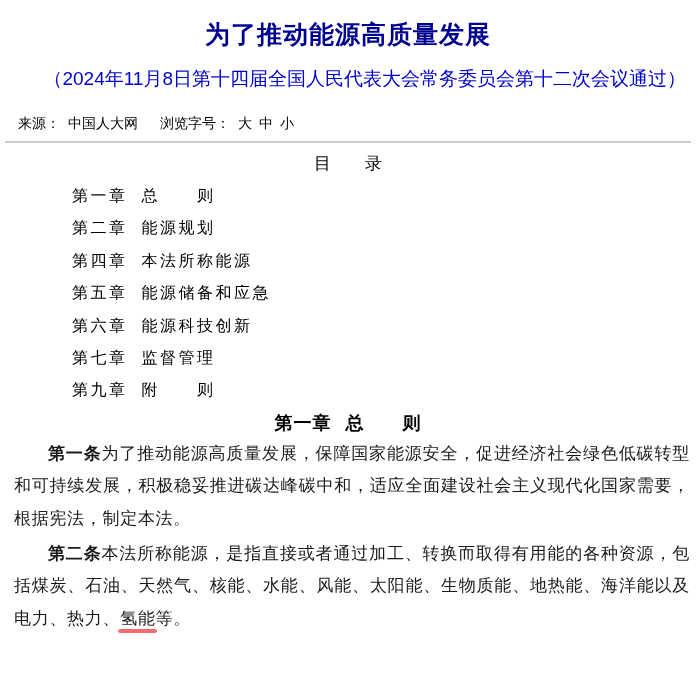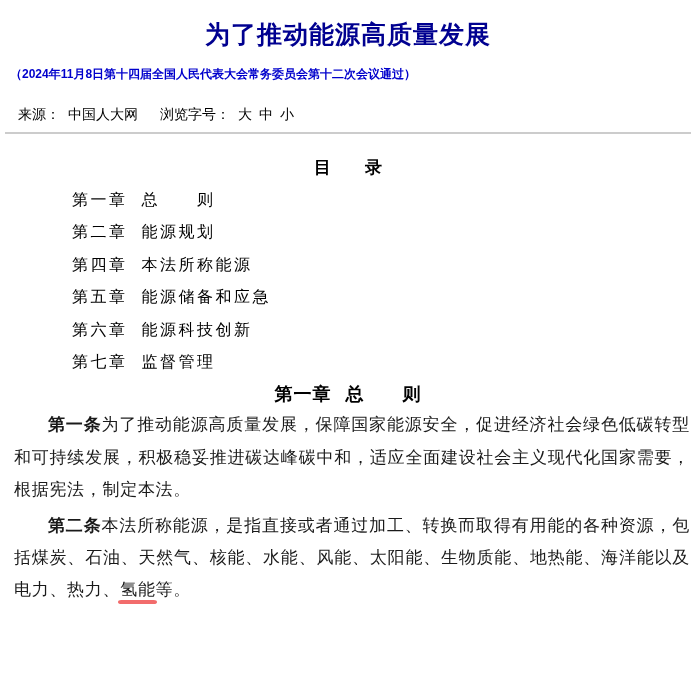--- a/index.html
+++ b/index.html
@@ -18,42 +18,41 @@
   }
   .doc-title{
     margin:18px 10px 0;
     text-align:center;
     font-size:25px;font-weight:bold;
     letter-spacing:1px;
     color:var(--title-color);
   }
   .doc-subtitle{
     margin:15px 10px 0;
-    text-align:left;
-    font-size:12px;
+    text-align:right;
+    font-size:19px;
     color:var(--subtitle-color);
-    font-weight:bold;
   }
   .meta-row{
     margin:23px 0 0 18px;
     font-size:14px;
     color:#000;
   }
   .meta-row .meta-label{margin-right:8px;}
   .meta-row .meta-source{margin-right:22px;}
   .meta-row .fs-link{margin-right:7px;cursor:pointer;}
   .divider{
     border:none;
     border-top:2px solid var(--divider-color);
     margin:8px 5px 0;
   }
   .toc-title{
-    margin-top:22px;
+    margin-top:9px;
     text-align:center;
-    font-size:17px;font-weight:bold;
+    font-size:17px;font-weight:normal;
     color:#000;
   }
   .toc-list{
     margin-top:5px;
     padding-left:72px;
     font-family:"Liberation Serif",serif;
     font-size:16px;
     letter-spacing:2.5px;
     color:#000;
   }
@@ -101,20 +100,21 @@
 
 <div class="toc-title">目　　录</div>
 
 <div class="toc-list">
   <div class="toc-item"><span class="toc-chapter">第一章</span><span>总　　则</span></div>
   <div class="toc-item"><span class="toc-chapter">第二章</span><span>能源规划</span></div>
   <div class="toc-item"><span class="toc-chapter">第四章</span><span>本法所称能源</span></div>
   <div class="toc-item"><span class="toc-chapter">第五章</span><span>能源储备和应急</span></div>
   <div class="toc-item"><span class="toc-chapter">第六章</span><span>能源科技创新</span></div>
   <div class="toc-item"><span class="toc-chapter">第七章</span><span>监督管理</span></div>
+  <div class="toc-item"><span class="toc-chapter">第九章</span><span>附　　则</span></div>
 </div>
 
 <div class="section-heading">
   <span class="chapter-no">第一章</span><span>总　　则</span>
 </div>
 
 <p class="article">
   <span class="article-label">第一条</span><span>为了推动能源高质量发展，保障国家能源安全，促进经济社会绿色低碳转型和可持续发展，积极稳妥推进碳达峰碳中和，适应全面建设社会主义现代化国家需要，根据宪法，制定本法。</span>
 </p>
 

